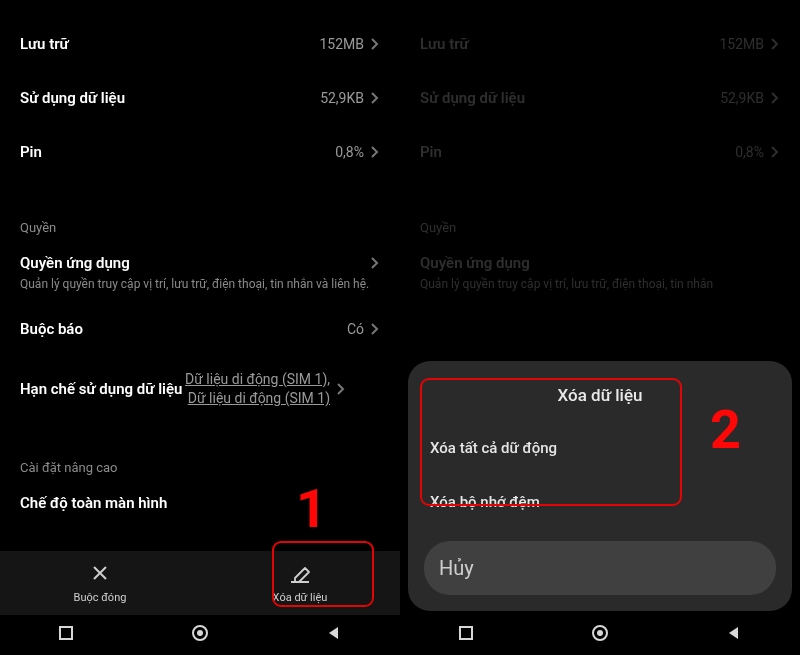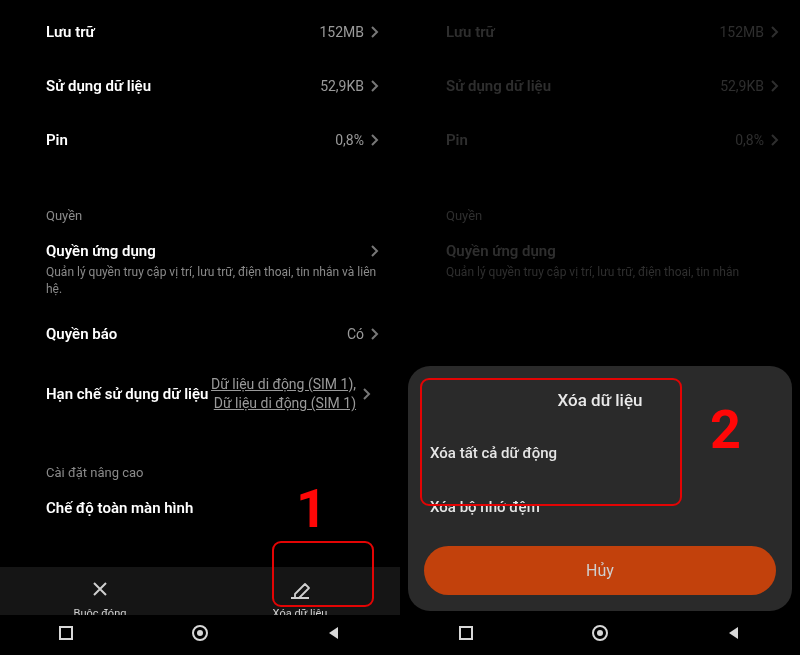--- a/index.html
+++ b/index.html
@@ -13,22 +13,21 @@
   }
   .panel {
     width: 400px;
     height: 655px;
     background: #000;
     color: #fff;
     position: relative;
     overflow: hidden;
   }
   .content {
-    padding: 12px 0;
-    margin-left: 26px;
+    padding: 24px 0;
   }
   .row {
     display: flex;
     align-items: center;
     padding: 11px 20px;
     cursor: pointer;
   }
   .row .label {
     font-size: 15px;
     font-weight: 600;
@@ -65,21 +64,21 @@
   }
   .dimmed .row .label,
   .dimmed .section-header,
   .dimmed .sub-desc,
   .dimmed .row .value,
   .dimmed .chevron {
     color: #555;
   }
   .bottom-bar {
     position: absolute;
-    bottom: 24px;
+    bottom: 40px;
     left: 0;
     right: 0;
     height: 64px;
     background: #151515;
     display: flex;
     justify-content: space-around;
     align-items: center;
   }
   .bb-item {
     display: flex;
@@ -138,26 +137,25 @@
   }
   .sheet-item {
     padding: 18px 22px;
     color: #e6e6e6;
     font-size: 15px;
     font-weight: 500;
     cursor: pointer;
   }
   .sheet-cancel {
     margin: 12px 16px 4px;
-    background: #c2410c;
+    background: #404040;
     border-radius: 26px;
-    text-align: center;
     padding: 15px;
     color: #cfcfcf;
-    font-size: 16px;
+    font-size: 20px;
     cursor: pointer;
   }
   .panel-right .content { opacity: 0.55; }
 </style>
 </head>
 <body>
 
 <div class="panel">
   <div class="content">
 
@@ -197,21 +195,21 @@
       <span class="label">Quyền ứng dụng</span>
       <span class="chevron">
         <svg width="10" height="14" viewBox="0 0 10 14">
             <path d="M2 2l5 5-5 5" stroke="currentColor" stroke-width="2" fill="none"></path>
           </svg>
       </span>
     </div>
     <div class="sub-desc">Quản lý quyền truy cập vị trí, lưu trữ, điện thoại, tin nhắn và liên hệ.</div>
 
     <div class="row" style="margin-top:6px">
-      <span class="label">Quyền báo</span>
+      <span class="label">Buộc báo</span>
       <span class="value">Có</span>
       <span class="chevron">
         <svg width="10" height="14" viewBox="0 0 10 14">
             <path d="M2 2l5 5-5 5" stroke="currentColor" stroke-width="2" fill="none"></path>
           </svg>
       </span>
     </div>
 
     <div class="row row-multi" style="margin-top:10px">
       <span class="label">Hạn chế sử dụng dữ liệu</span>

